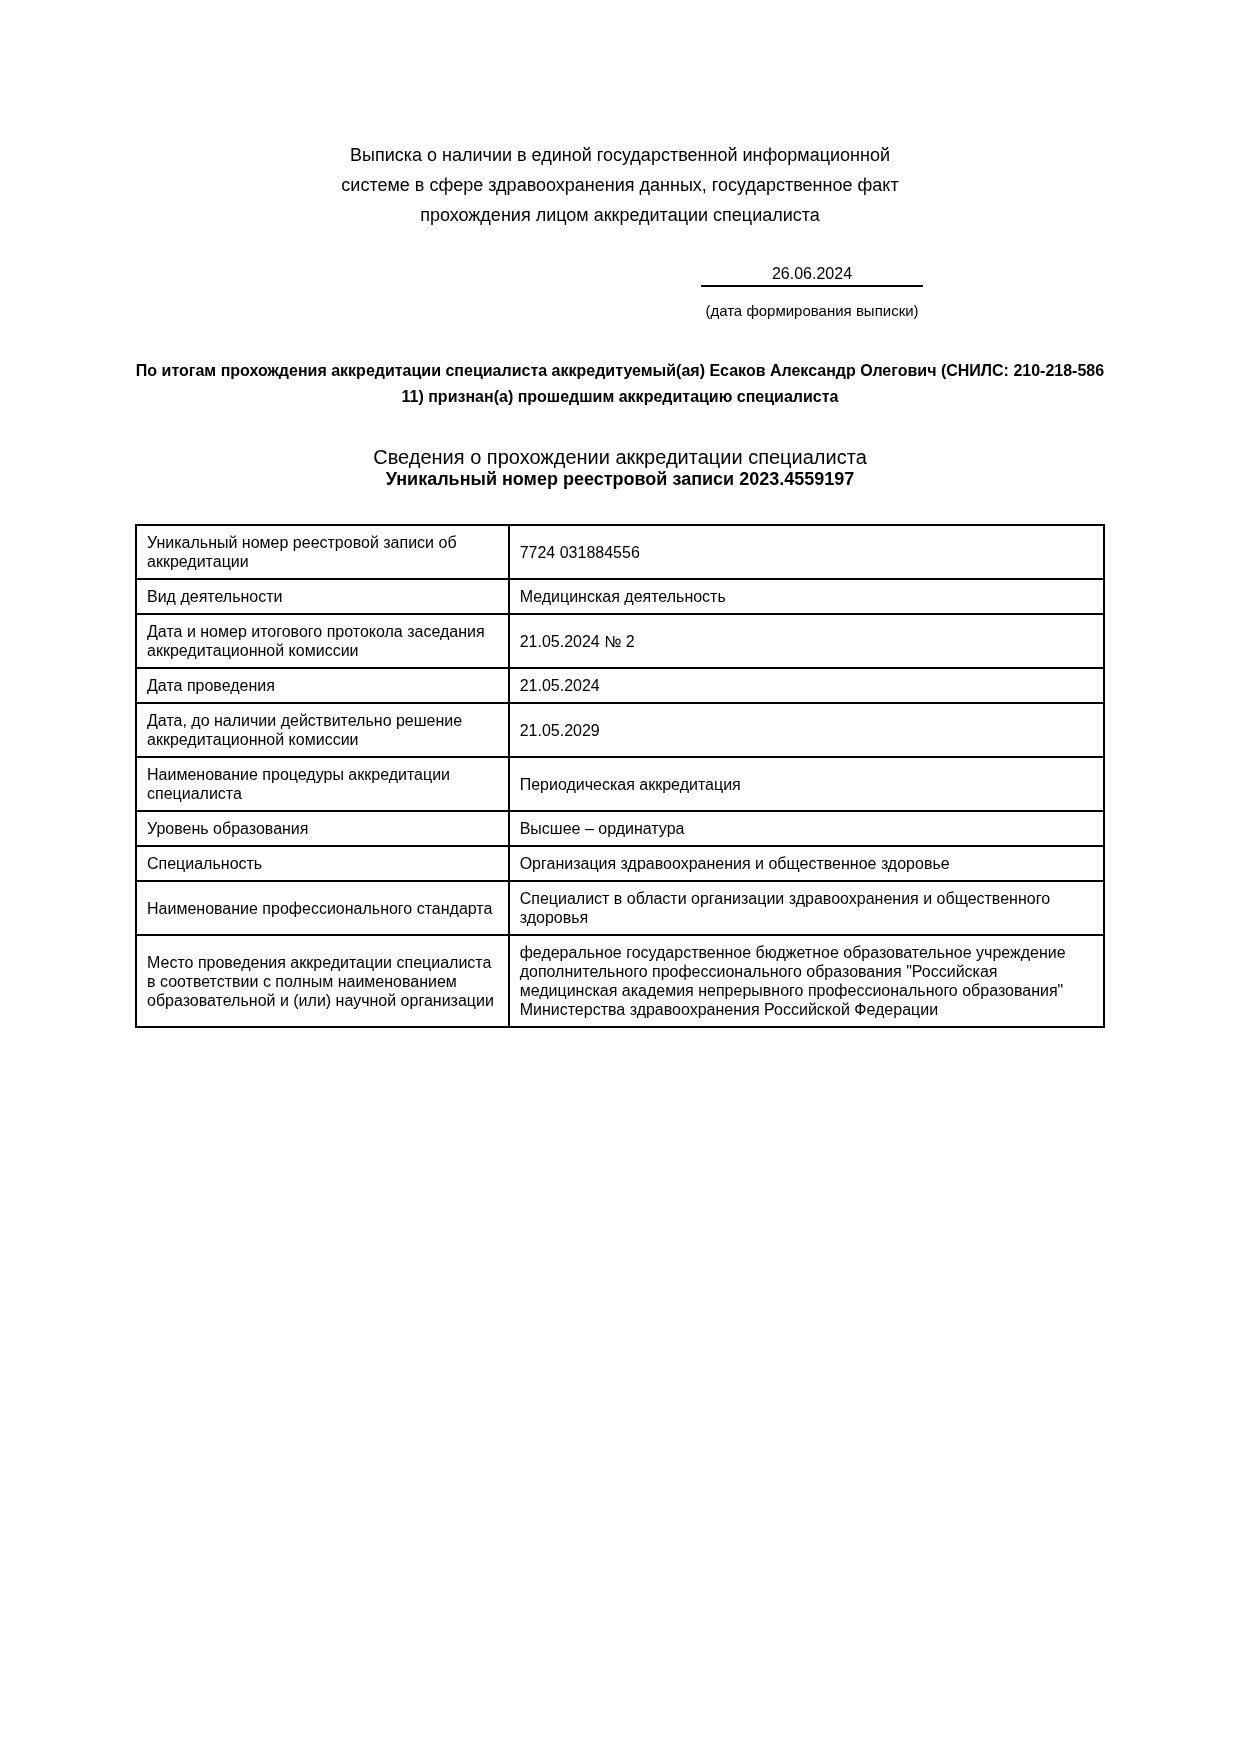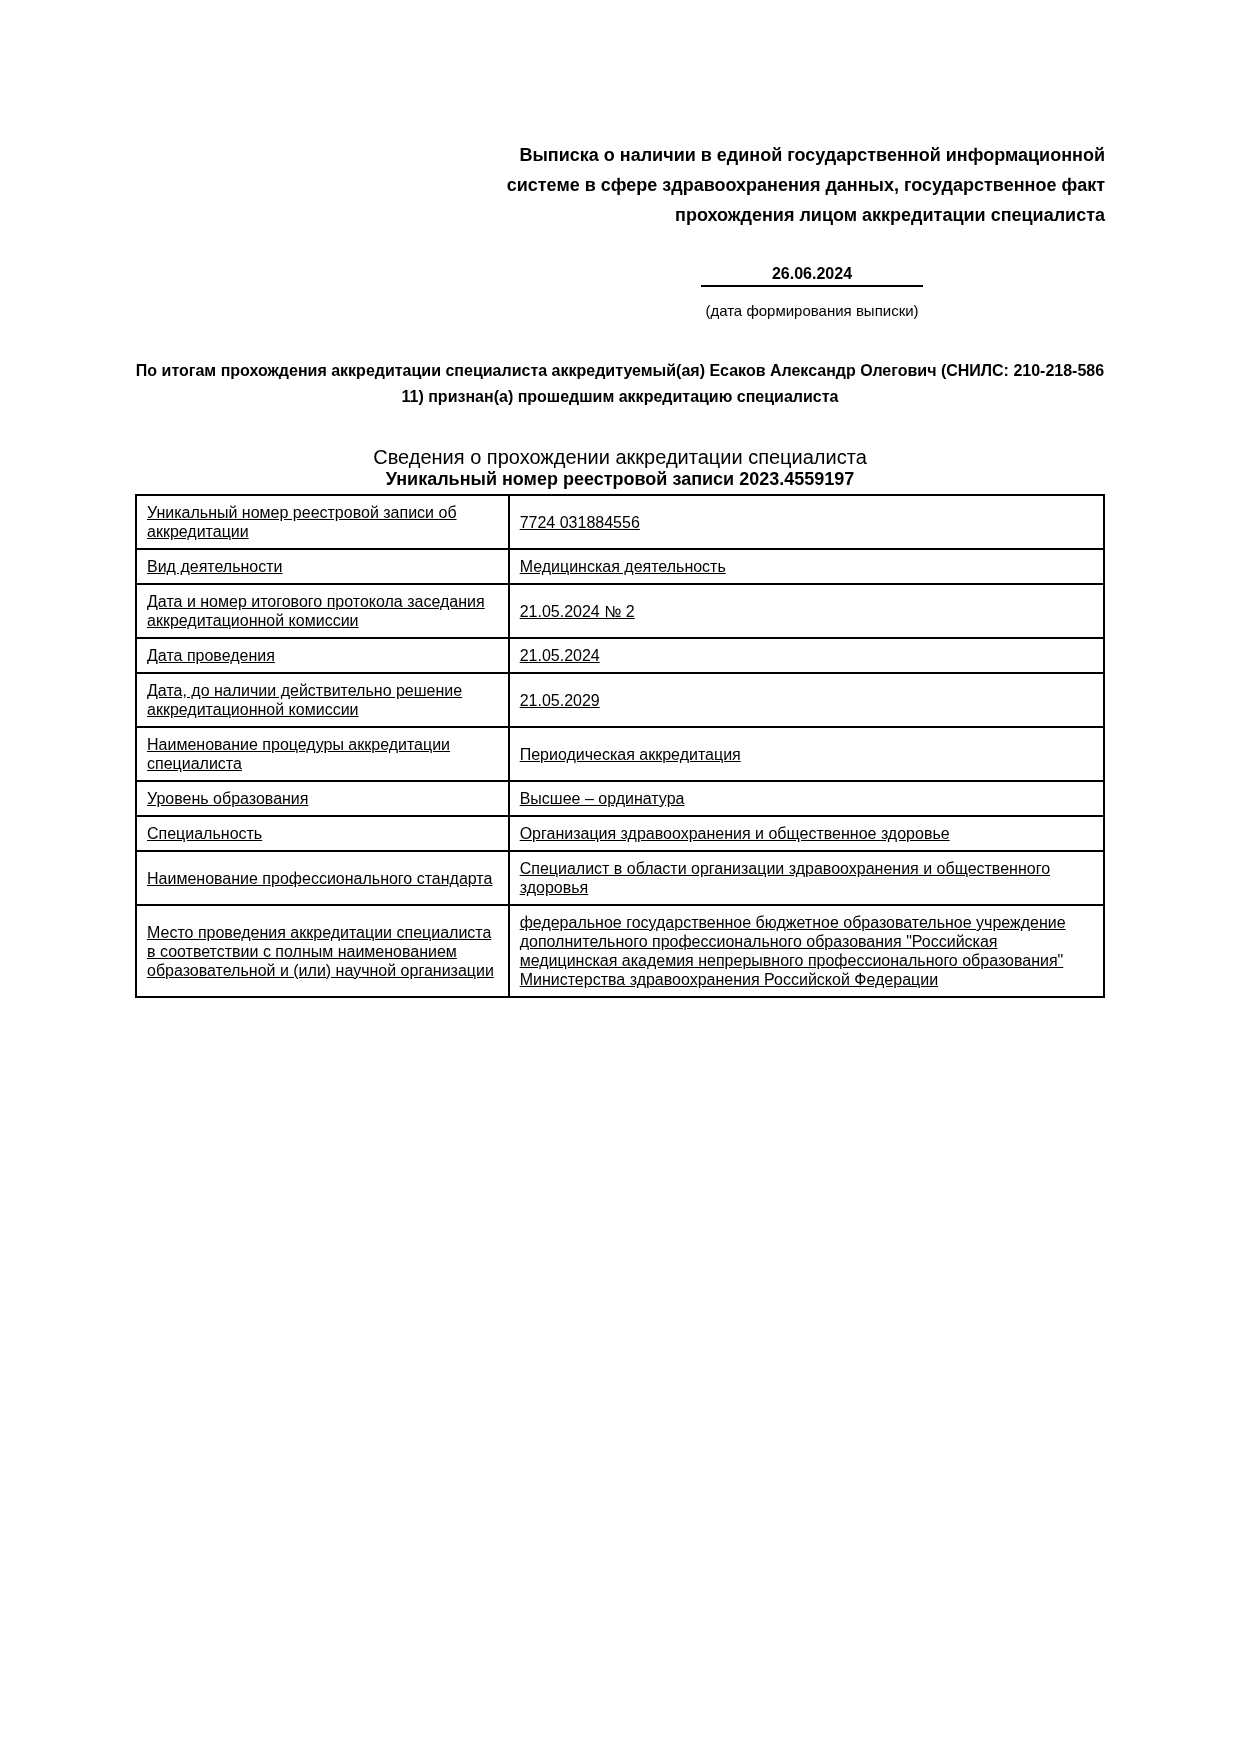--- a/index.html
+++ b/index.html
@@ -14,37 +14,36 @@
   }
   .page {
     position: absolute;
     top: 0; left: 0;
     width: 1240px;
     height: 1755px;
     padding: 140px 135px 40px 135px;
   }
   .doc-title {
     font-size: 18px;
-    font-weight: bold;
-    text-align: right;
+    font-weight: normal;
+    text-align: center;
     line-height: 30px;
   }
   .doc-title span { display: block; }
   .date-block {
     width: 222px;
     margin-left: 566px; 
     margin-top: 34px;
     text-align: center;
   }
   .issue-date {
     font-size: 16px;
     line-height: 20px;
     padding-bottom: 1px;
     border-bottom: 2px solid #000;
-    font-weight: bold;
   }
   .date-caption {
     font-size: 15px;
     line-height: 19px;
     margin-top: 14px;
     white-space: nowrap;
   }
   .intro {
     margin-top: 38px;
     font-size: 16px;
@@ -56,27 +55,26 @@
     margin-top: 36px;
     font-size: 20px;
     text-align: center;
   }
   .registry-heading {
     font-size: 18px;
     font-weight: bold;
     text-align: center;
   }
   table.acc-table {
-    margin-top: 4px;
+    margin-top: 34px;
     width: 100%;
     border-collapse: collapse;
     table-layout: fixed;
     font-size: 16px;
     line-height: 19px;
-    text-decoration: underline;
   }
   table.acc-table td {
     border: 2px solid #000;
     padding: 7px 10px;
     vertical-align: middle;
     word-wrap: break-word;
   }
   td.label-cell { width: 38.5%; }
   td.value-cell { width: 61.5%; }
 </style>

